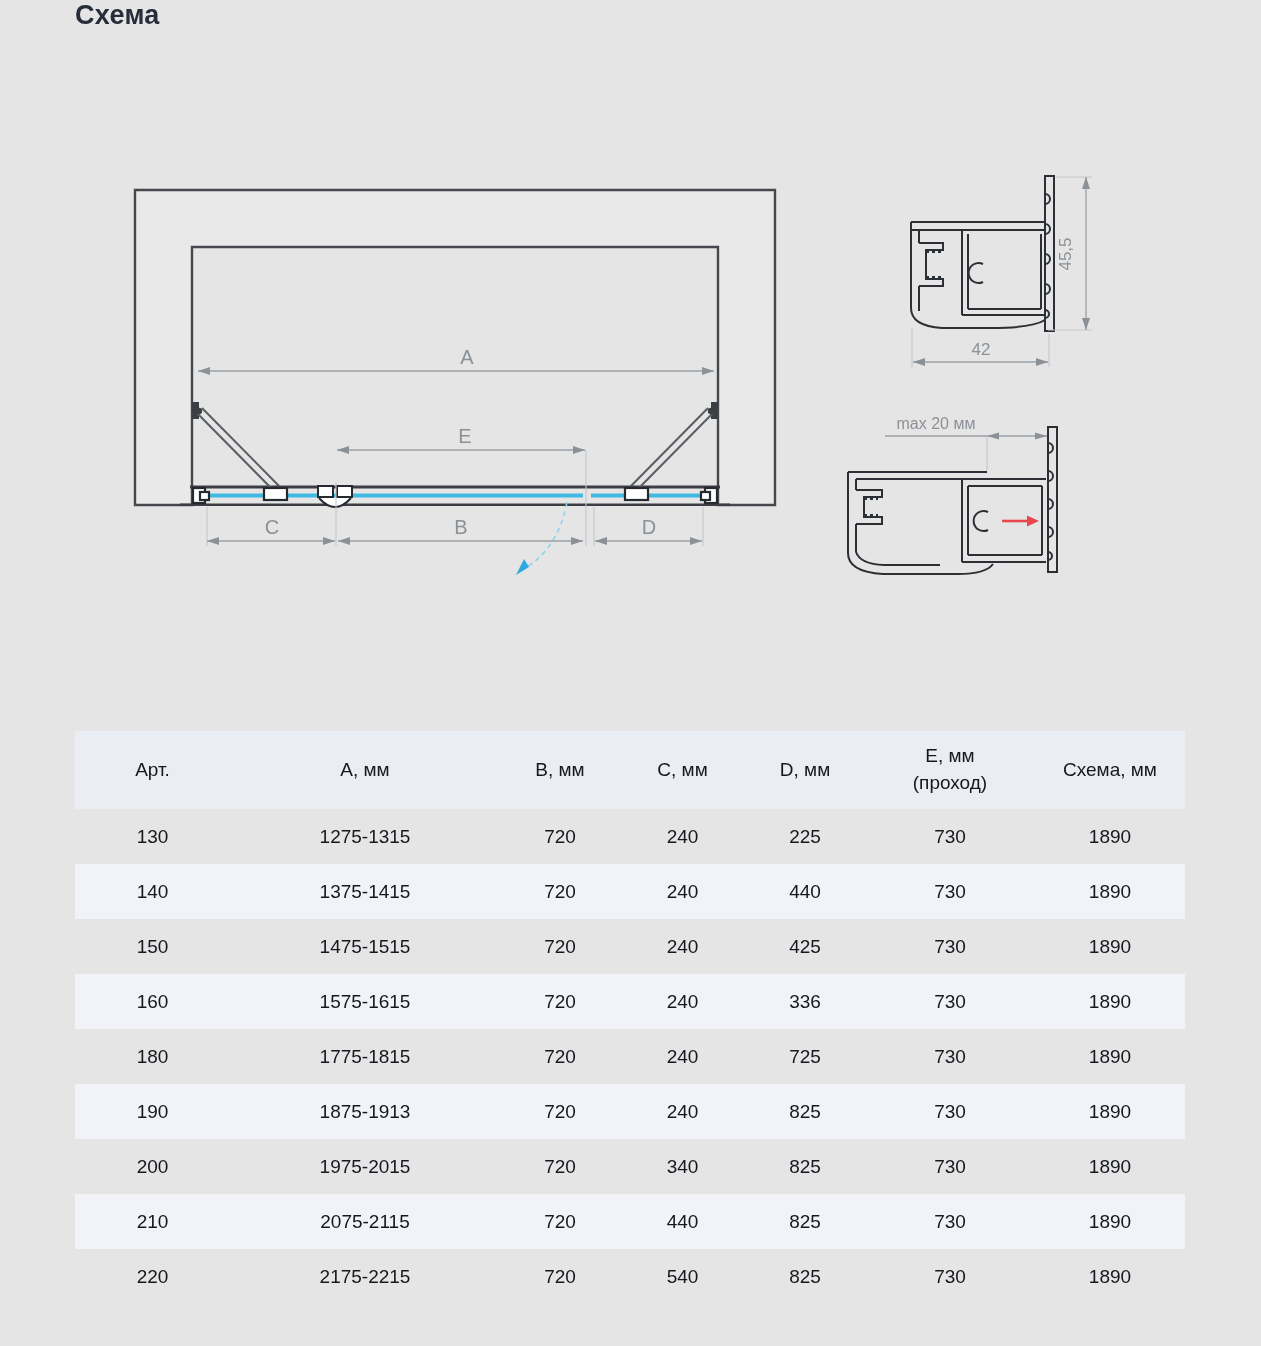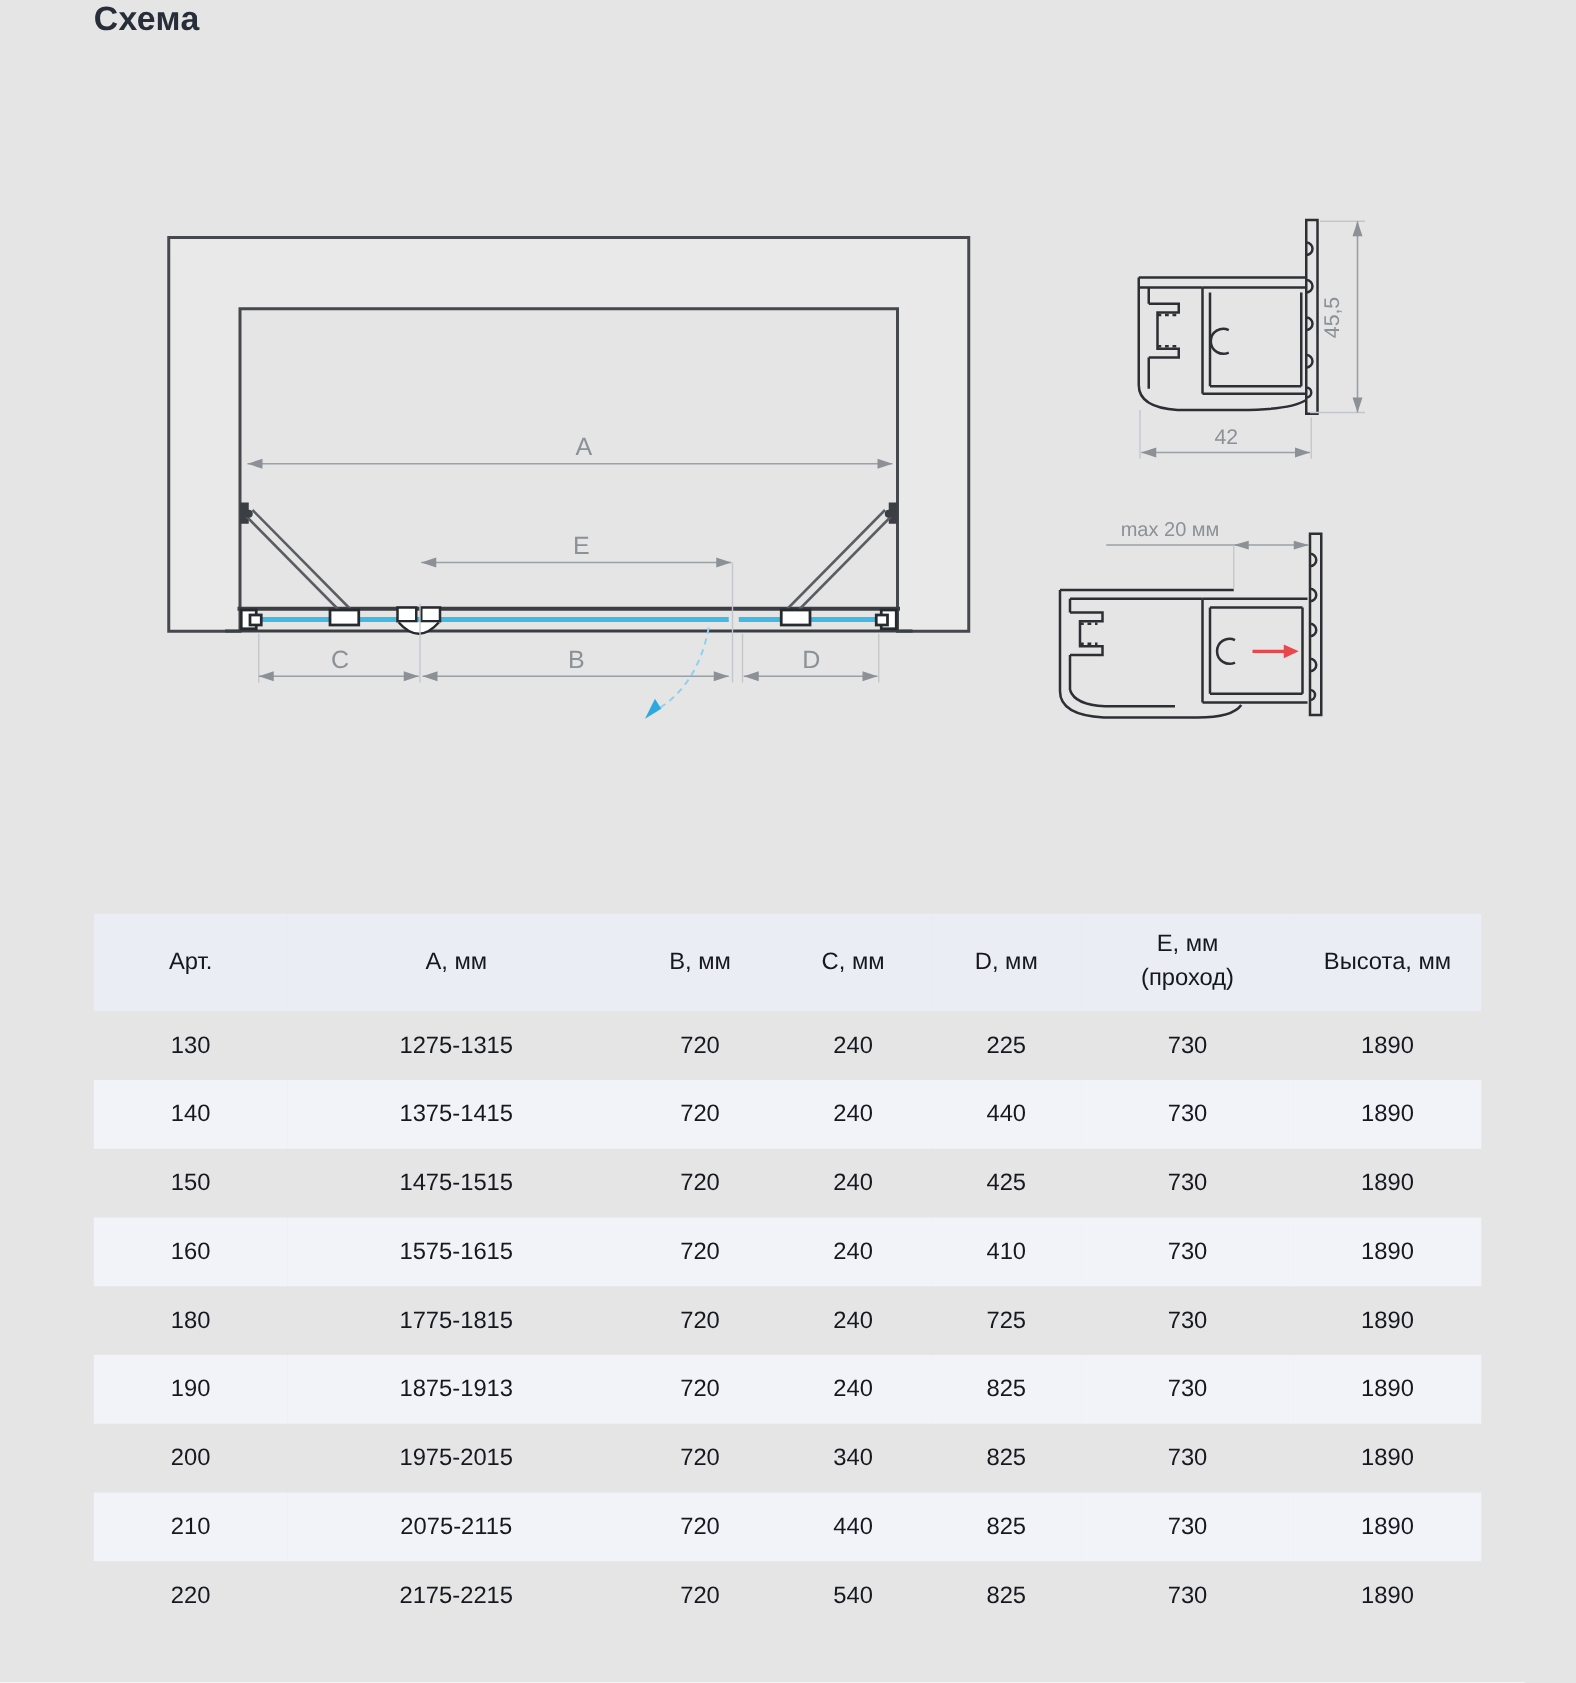--- a/index.html
+++ b/index.html
@@ -191,21 +191,21 @@
       <tr>
         <th>Арт.</th>
         <th>А, мм</th>
         <th>В, мм</th>
         <th>С, мм</th>
         <th>D, мм</th>
         <th>
           <span style="display:block">Е, мм</span>
           <span style="display:block">(проход)</span>
         </th>
-        <th>Высота, мм</th>
+        <th>Схема, мм</th>
       </tr>
     </thead>
     <tbody>
         <tr>
           <td>130</td>
           <td>1275-1315</td>
           <td>720</td>
           <td>240</td>
           <td>225</td>
           <td>730</td>
@@ -227,21 +227,21 @@
           <td>240</td>
           <td>425</td>
           <td>730</td>
           <td>1890</td>
         </tr>
         <tr>
           <td>160</td>
           <td>1575-1615</td>
           <td>720</td>
           <td>240</td>
-          <td>410</td>
+          <td>336</td>
           <td>730</td>
           <td>1890</td>
         </tr>
         <tr>
           <td>180</td>
           <td>1775-1815</td>
           <td>720</td>
           <td>240</td>
           <td>725</td>
           <td>730</td>

